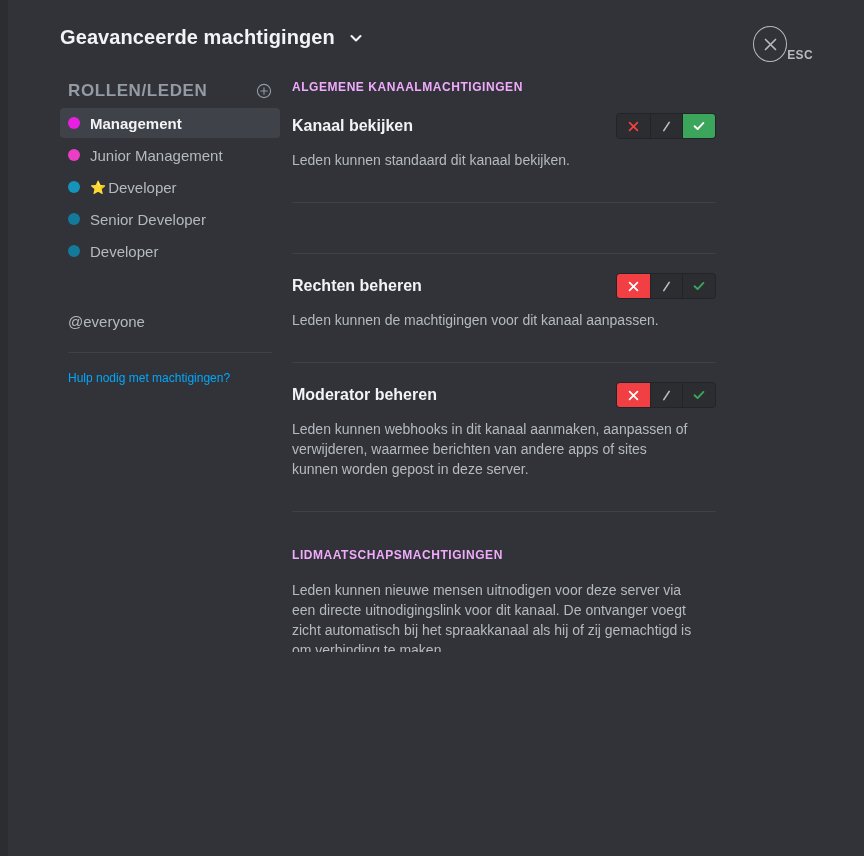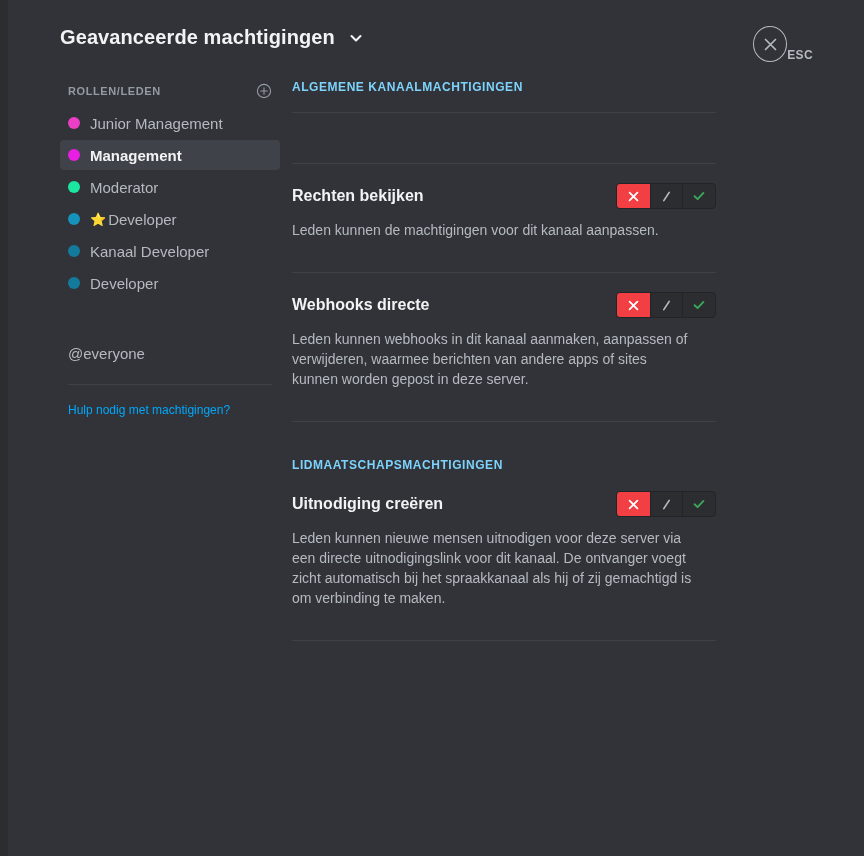--- a/index.html
+++ b/index.html
@@ -91,21 +91,21 @@
   }
   .sidebar-header {
     display: flex;
     align-items: center;
     justify-content: space-between;
     height: 18px;
     padding: 0 8px 0 8px;
     margin-bottom: 8px;
   }
   .sidebar-header-label {
-    font-size: 11px;
+    font-size: 17px;
     font-weight: bold;
     letter-spacing: 0.6px;
     color: #949ba4;
   }
   .add-role-icon {
     width: 16px; height: 16px;
     cursor: pointer;
     display: block;
   }
 
@@ -162,21 +162,21 @@
   .perm-panel {
     position: absolute;
     left: 268px;
     top: 80px;
     width: 424px;
   }
   .section-title {
     font-size: 12px;
     font-weight: bold;
     letter-spacing: 0.55px;
-    color: #7dd3fc;
+    color: #f0abfc;
     margin-bottom: 18px;
   }
   .section-title.spaced { margin-top: 36px; }
 
   .perm-row {
     padding-bottom: 16px;
   }
   .perm-top {
     display: flex;
     align-items: center;
@@ -268,64 +268,83 @@
       <span class="sidebar-header-label">ROLLEN/LEDEN</span>
       <span class="add-role-icon">
         <svg width="16" height="16" viewBox="0 0 16 16" fill="none">
           <circle cx="8" cy="8" r="6.6" stroke="#949ba4" stroke-width="1.1"></circle>
           <path d="M8 4.8 V11.2 M4.8 8 H11.2" stroke="#949ba4" stroke-width="1.1" stroke-linecap="round"></path>
         </svg>
       </span>
     </div>
 
     <div id="roles-list">
+        <div class="role-item active">
+          <span class="role-dot" style="background: rgb(233, 30, 227);"></span>
+          <span class="role-name">Management</span>
+        </div>
         <div class="role-item">
           <span class="role-dot" style="background: rgb(234, 62, 196);"></span>
           <span class="role-name">Junior Management</span>
-        </div>
-        <div class="role-item active">
-          <span class="role-dot" style="background: rgb(233, 30, 227);"></span>
-          <span class="role-name">Management</span>
-        </div>
-        <div class="role-item">
-          <span class="role-dot" style="background: rgb(26, 229, 161);"></span>
-          <span class="role-name">Moderator</span>
         </div>
         <div class="role-item">
           <span class="role-dot" style="background: rgb(21, 147, 187);"></span>
           <span class="role-star">⭐</span>
           <span class="role-name">Developer</span>
         </div>
         <div class="role-item">
           <span class="role-dot" style="background: rgb(19, 122, 156);"></span>
-          <span class="role-name">Kanaal Developer</span>
+          <span class="role-name">Senior Developer</span>
         </div>
         <div class="role-item">
           <span class="role-dot" style="background: rgb(19, 122, 156);"></span>
           <span class="role-name">Developer</span>
         </div>
         <div class="role-item no-dot">
           <span class="role-name">@everyone</span>
         </div>
       </div>
 
     <div class="sidebar-divider"></div>
 
     <a class="help-link" href="#">Hulp nodig met machtigingen?</a>
   </div>
 
   <div class="perm-panel" id="perm-panel">
       <div class="section-title">ALGEMENE KANAALMACHTIGINGEN</div>
-      <div class="perm-divider"></div>
-      <div class="perm-row">
-      </div>
-      <div class="perm-divider"></div>
       <div class="perm-row">
         <div class="perm-top">
-          <div class="perm-name">Rechten bekijken</div>
+          <div class="perm-name">Kanaal bekijken</div>
+          <div class="tristate">
+            <div class="tristate-seg">
+              <svg class="seg-icon" width="13" height="13" viewBox="0 0 13 13" fill="none">
+                <path class="icon-x" d="M2.6 2.6 L10.4 10.4 M10.4 2.6 L2.6 10.4" stroke-width="1.8" stroke-linecap="round"></path>
+              </svg>
+            </div>
+            <div class="tristate-seg">
+              <svg class="seg-icon" width="13" height="13" viewBox="0 0 13 13" fill="none">
+                <path class="icon-slash" d="M9.2 2.4 L3.8 10.6" stroke-width="1.7" stroke-linecap="round"></path>
+              </svg>
+            </div>
+            <div class="tristate-seg sel-allow">
+              <svg class="seg-icon" width="14" height="14" viewBox="0 0 14 14" fill="none">
+                <path class="icon-check" d="M2.6 7.2 L5.6 10.1 L11.4 3.9" stroke-width="1.9" stroke-linecap="round" stroke-linejoin="round"></path>
+              </svg>
+            </div>
+          </div>
+        </div>
+        <div class="perm-desc">Leden kunnen standaard dit kanaal bekijken.</div>
+      </div>
+      <div class="perm-divider"></div>
+      <div class="perm-row">
+      </div>
+      <div class="perm-divider"></div>
+      <div class="perm-row">
+        <div class="perm-top">
+          <div class="perm-name">Rechten beheren</div>
           <div class="tristate">
             <div class="tristate-seg sel-deny">
               <svg class="seg-icon" width="13" height="13" viewBox="0 0 13 13" fill="none">
                 <path class="icon-x" d="M2.6 2.6 L10.4 10.4 M10.4 2.6 L2.6 10.4" stroke-width="1.8" stroke-linecap="round"></path>
               </svg>
             </div>
             <div class="tristate-seg">
               <svg class="seg-icon" width="13" height="13" viewBox="0 0 13 13" fill="none">
                 <path class="icon-slash" d="M9.2 2.4 L3.8 10.6" stroke-width="1.7" stroke-linecap="round"></path>
               </svg>
@@ -335,21 +354,21 @@
                 <path class="icon-check" d="M2.6 7.2 L5.6 10.1 L11.4 3.9" stroke-width="1.9" stroke-linecap="round" stroke-linejoin="round"></path>
               </svg>
             </div>
           </div>
         </div>
         <div class="perm-desc">Leden kunnen de machtigingen voor dit kanaal aanpassen.</div>
       </div>
       <div class="perm-divider"></div>
       <div class="perm-row">
         <div class="perm-top">
-          <div class="perm-name">Webhooks directe</div>
+          <div class="perm-name">Moderator beheren</div>
           <div class="tristate">
             <div class="tristate-seg sel-deny">
               <svg class="seg-icon" width="13" height="13" viewBox="0 0 13 13" fill="none">
                 <path class="icon-x" d="M2.6 2.6 L10.4 10.4 M10.4 2.6 L2.6 10.4" stroke-width="1.8" stroke-linecap="round"></path>
               </svg>
             </div>
             <div class="tristate-seg">
               <svg class="seg-icon" width="13" height="13" viewBox="0 0 13 13" fill="none">
                 <path class="icon-slash" d="M9.2 2.4 L3.8 10.6" stroke-width="1.7" stroke-linecap="round"></path>
               </svg>
@@ -359,39 +378,19 @@
                 <path class="icon-check" d="M2.6 7.2 L5.6 10.1 L11.4 3.9" stroke-width="1.9" stroke-linecap="round" stroke-linejoin="round"></path>
               </svg>
             </div>
           </div>
         </div>
         <div class="perm-desc">Leden kunnen webhooks in dit kanaal aanmaken, aanpassen of verwijderen, waarmee berichten van andere apps of sites kunnen worden gepost in deze server.</div>
       </div>
       <div class="perm-divider"></div>
       <div class="section-title spaced">LIDMAATSCHAPSMACHTIGINGEN</div>
       <div class="perm-row">
-        <div class="perm-top">
-          <div class="perm-name">Uitnodiging creëren</div>
-          <div class="tristate">
-            <div class="tristate-seg sel-deny">
-              <svg class="seg-icon" width="13" height="13" viewBox="0 0 13 13" fill="none">
-                <path class="icon-x" d="M2.6 2.6 L10.4 10.4 M10.4 2.6 L2.6 10.4" stroke-width="1.8" stroke-linecap="round"></path>
-              </svg>
-            </div>
-            <div class="tristate-seg">
-              <svg class="seg-icon" width="13" height="13" viewBox="0 0 13 13" fill="none">
-                <path class="icon-slash" d="M9.2 2.4 L3.8 10.6" stroke-width="1.7" stroke-linecap="round"></path>
-              </svg>
-            </div>
-            <div class="tristate-seg">
-              <svg class="seg-icon" width="14" height="14" viewBox="0 0 14 14" fill="none">
-                <path class="icon-check" d="M2.6 7.2 L5.6 10.1 L11.4 3.9" stroke-width="1.9" stroke-linecap="round" stroke-linejoin="round"></path>
-              </svg>
-            </div>
-          </div>
-        </div>
         <div class="perm-desc">Leden kunnen nieuwe mensen uitnodigen voor deze server via een directe uitnodigingslink voor dit kanaal. De ontvanger voegt zicht automatisch bij het spraakkanaal als hij of zij gemachtigd is om verbinding te maken.</div>
       </div>
       <div class="perm-divider"></div>
       <div class="section-title spaced">SPRAAKKANAALMACHTIGINGEN</div>
     </div>
 
 </div>
 
 </body></html>

